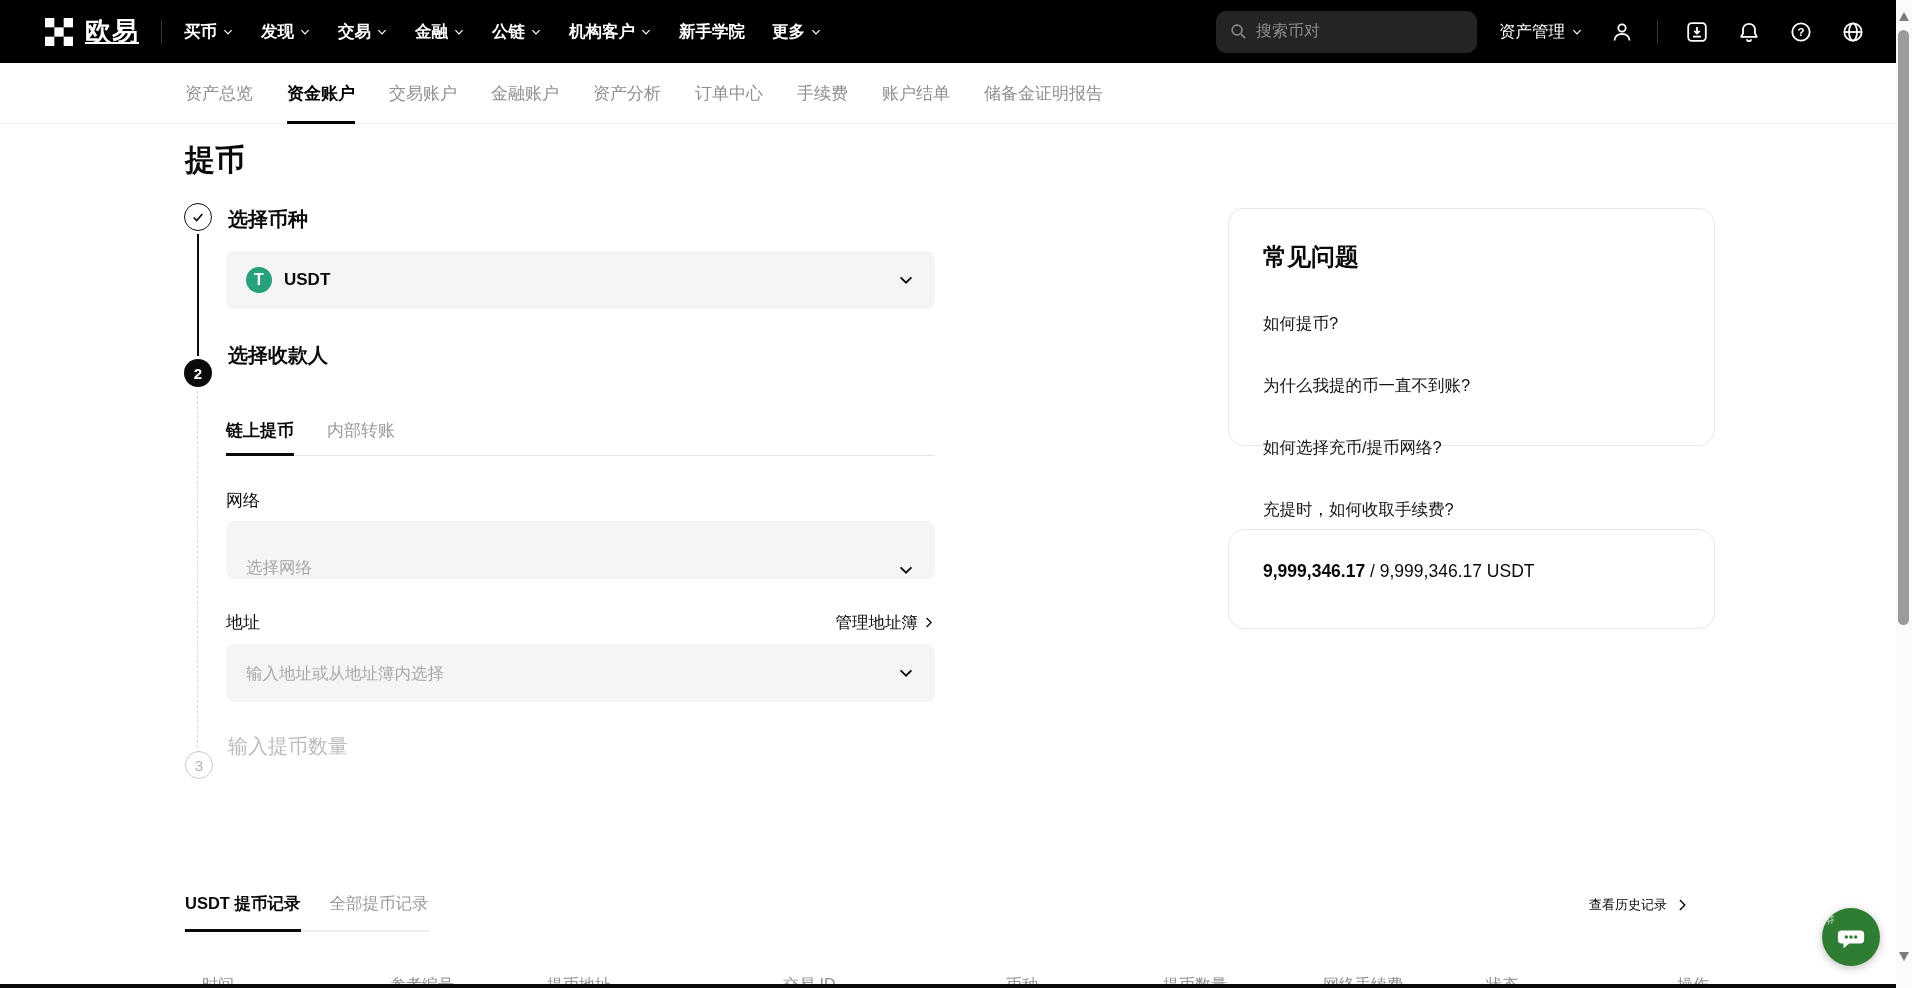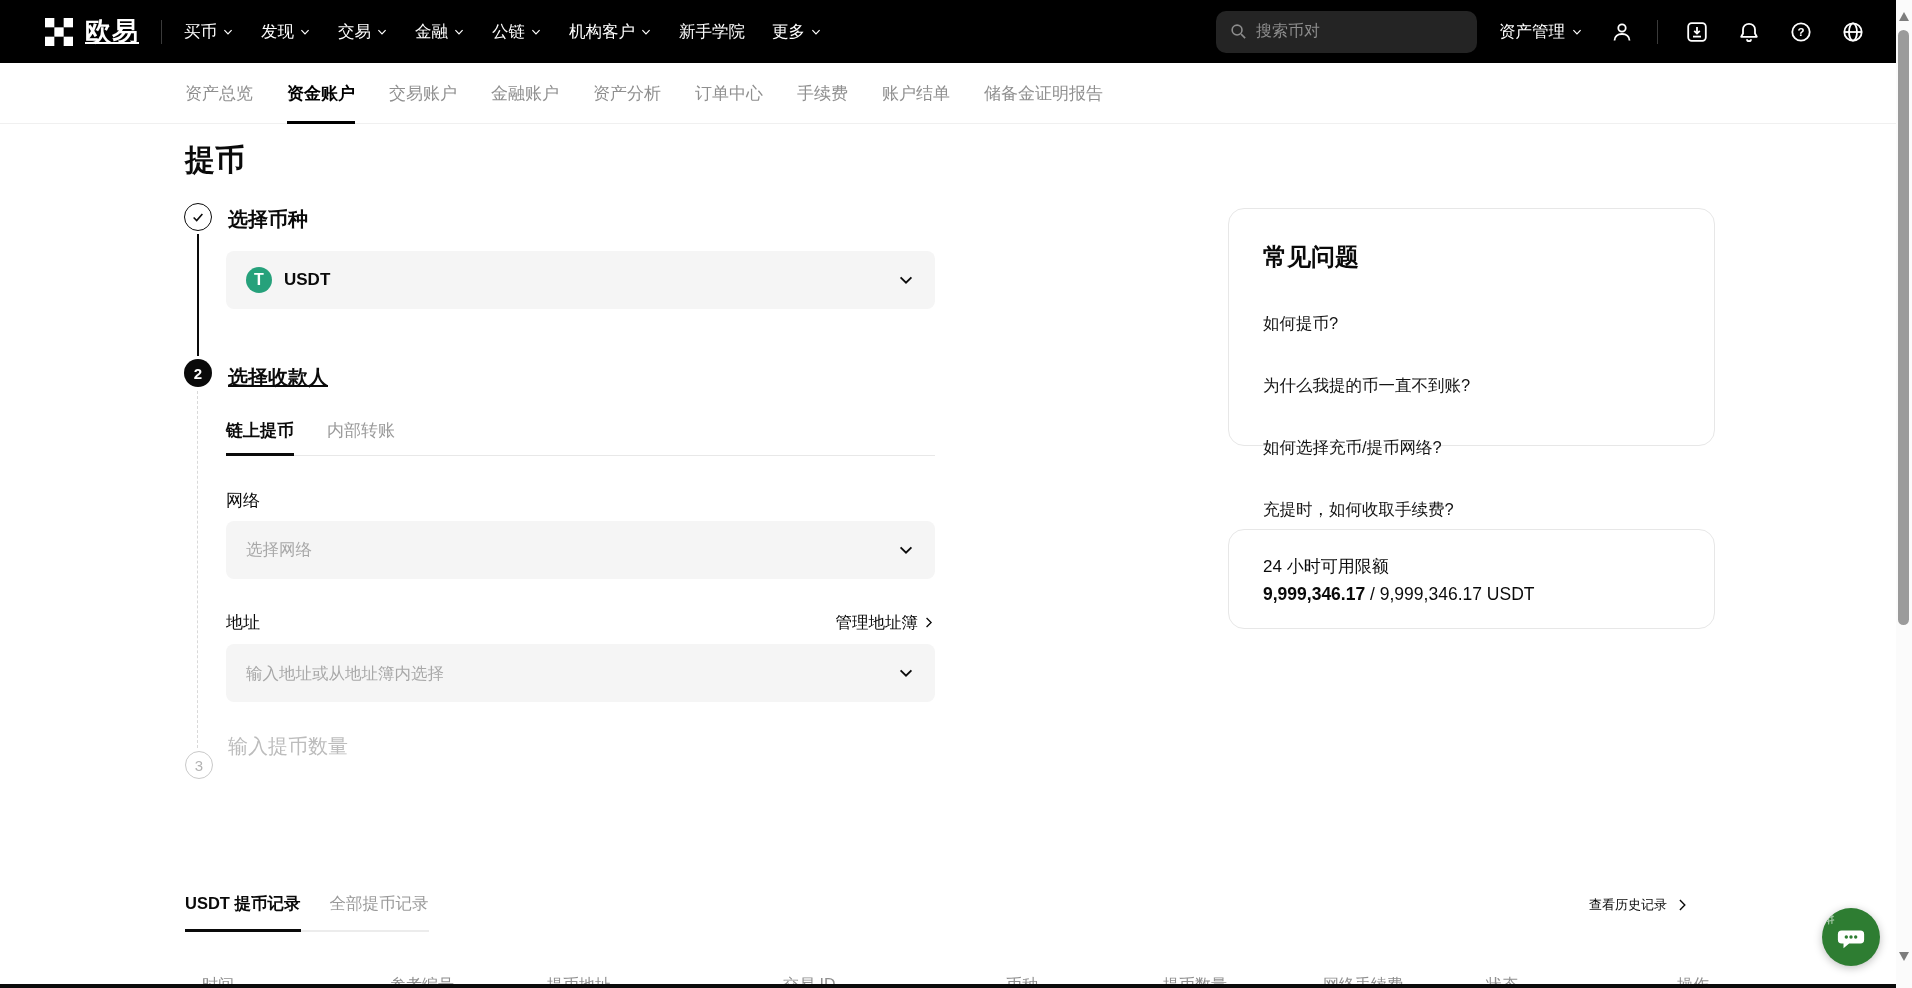--- a/index.html
+++ b/index.html
@@ -8,21 +8,21 @@
   .page { position:relative; width:1912px; height:988px; background:#fff; }
 
   
   .topbar { position:absolute; left:0; top:0; width:1896px; height:63px; background:#000;
     display:flex; align-items:center; padding:0 30px 0 45px; color:#fff; }
   .logo { display:flex; align-items:center; gap:12px; cursor:pointer;text-decoration:underline; }
   .logo-mark { width:28px; height:28px; }
   .brand-text { font-size:26px; font-weight:700; letter-spacing:1px; }
   .top-divider { width:1px; height:24px; background:#3a3a3a; margin:0 22px; }
   .topnav { display:flex; align-items:center; gap:27px; }
-  .nav-item { display:flex; align-items:center; gap:5px; font-size:16.5px; font-weight:400;
+  .nav-item { display:flex; align-items:center; gap:5px; font-size:16.5px; font-weight:700;
     color:#fff; cursor:pointer; white-space:nowrap; }
   .chev { width:12px; height:12px; }
   .search-box { margin-left:auto; width:261px; height:42px; background:#242424; border-radius:10px;
     display:flex; align-items:center; gap:9px; padding:0 14px; cursor:text; }
   .search-box span { color:#8d8d8d; font-size:16px; }
   .assets-menu { display:flex; align-items:center; gap:6px; margin-left:22px; font-size:16.5px;
     font-weight:500; cursor:pointer; white-space:nowrap; }
   .icon-btn { margin-left:26px; width:26px; height:26px; display:flex; align-items:center;
     justify-content:center; cursor:pointer; flex:none; }
 
@@ -41,41 +41,41 @@
     display:flex; align-items:center; justify-content:center; }
   .circle-1 { left:184px; top:203px; border:1.6px solid #0a0a0a; background:#fff; }
   .circle-2 { left:184px; top:359px; background:#0a0a0a; color:#fff; font-size:15px; font-weight:700; }
   .circle-3 { left:185px; top:751px; border:1.6px solid #c9c9c9; color:#b3b3b3; font-size:15px; background:#fff; }
   .connector-solid { position:absolute; left:197px; top:234px; width:1.6px; height:122px; background:#0a0a0a; }
   .connector-dashed { position:absolute; left:197px; top:391px; height:357px; width:0;
     border-left:1.6px dashed #d9d9d9; }
 
   .step-label { position:absolute; font-size:20px; font-weight:600; color:#0a0a0a; white-space:nowrap; }
   .label-1 { left:228px; top:206px; }
-  .label-2 { left:228px; top:364px;text-decoration:underline; }
+  .label-2 { left:228px; top:342px; }
   .label-3 { left:228px; top:733px; font-weight:500; color:#bcbcbc; }
 
   .select-box { position:absolute; left:226px; width:709px; height:58px; background:#f5f5f5;
     border-radius:8px; display:flex; align-items:center; padding:0 20px; cursor:pointer; }
   .coin-select { top:251px; }
   .coin-icon { width:26px; height:26px; border-radius:50%; background:#26a17b; color:#fff;
     display:flex; align-items:center; justify-content:center; font-size:16px; font-weight:700; flex:none; }
   .coin-name { margin-left:12px; font-size:17px; font-weight:700; color:#0a0a0a; }
   .select-chev { margin-left:auto; width:18px; height:18px; flex:none; }
   .placeholder { color:#a8a8a8; font-size:16.5px; }
 
   .method-tabs { position:absolute; left:226px; top:419px; width:709px; display:flex; gap:33px;
     border-bottom:1px solid #e8e8e8; }
   .method-tab { position:relative; padding-bottom:13px; font-size:17px; color:#9a9a9a; cursor:pointer; white-space:nowrap; }
   .method-tab.active { color:#0a0a0a; font-weight:600; }
   .method-tab.active::after { content:''; position:absolute; left:0; right:0; bottom:-1px; height:3px; background:#0a0a0a; }
 
   .field-label { position:absolute; left:226px; font-size:17px; font-weight:500; color:#0a0a0a; }
   .network-label { top:489px; }
-  .network-select { top:521px; }
+  .network-select { top:521px;align-items:flex-end; }
   .address-row { position:absolute; left:226px; top:611px; width:709px; display:flex;
     align-items:center; justify-content:space-between; }
   .address-row .field-label-inline { font-size:17px; font-weight:500; color:#0a0a0a; }
   .addrbook-link { display:flex; align-items:center; gap:4px; font-size:16.5px; color:#0a0a0a; cursor:pointer; }
   .address-select { top:644px; }
   .address-input { border:none; outline:none; background:transparent; flex:1; font-size:16.5px;
     color:#0a0a0a; font-family:inherit; }
   .address-input::placeholder { color:#a8a8a8; opacity:1; }
 
   
@@ -325,21 +325,20 @@
 
   <aside class="card faq-card">
     <div class="faq-title">常见问题</div>
     <div class="faq-item">如何提币?</div>
     <div class="faq-item">为什么我提的币一直不到账?</div>
     <div class="faq-item">如何选择充币/提币网络?</div>
     <div class="faq-item">充提时，如何收取手续费?</div>
   </aside>
 
   <aside class="card limit-card">
-    <div class="limit-label">24 小时可用限额</div>
     <div class="limit-value"><b>9,999,346.17</b><span> / 9,999,346.17 USDT</span></div>
   </aside>
 
   <div class="records-tabs">
     <div class="record-tab active"><span>USDT 提币记录</span></div>
     <div class="record-tab"><span>全部提币记录</span></div>
   </div>
   <div class="history-link">
     <span>查看历史记录</span>
     <svg width="14" height="14" viewBox="0 0 20 20">

